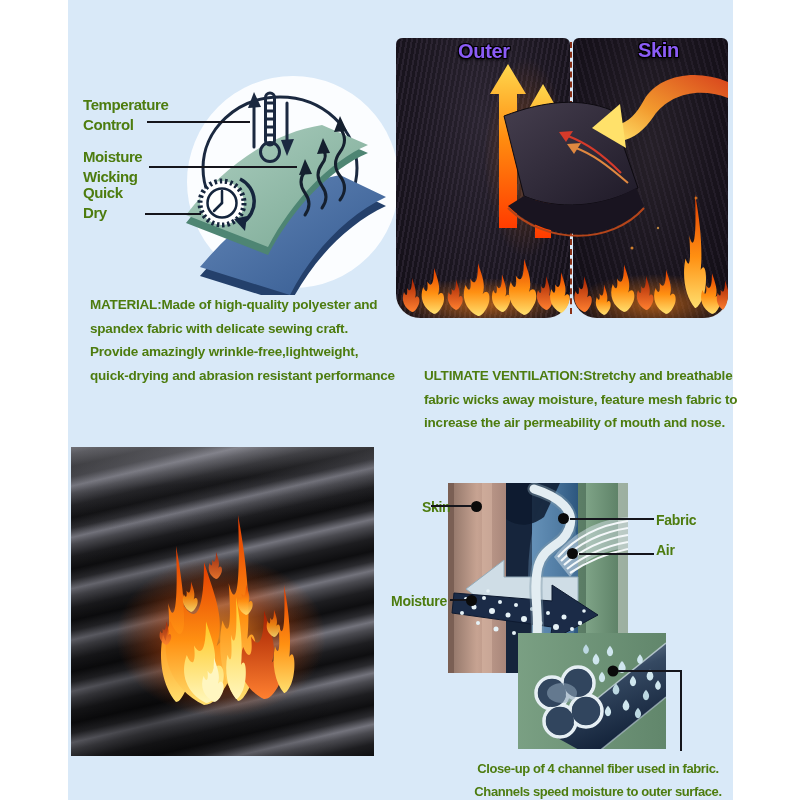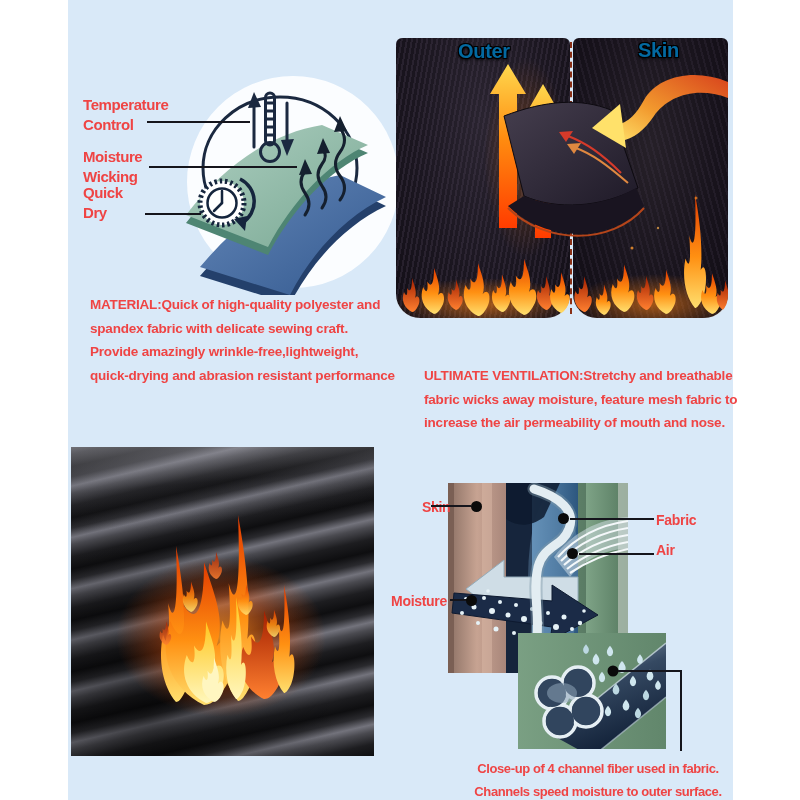--- a/index.html
+++ b/index.html
@@ -1,28 +1,28 @@
 <!DOCTYPE html>
 <html><head>
 <meta charset="utf-8">
 <style>
   html,body{margin:0;padding:0;}
   body{width:800px;height:800px;position:relative;background:#fff;
        font-family:"Liberation Sans", sans-serif;overflow:hidden;}
   .abs{position:absolute;}
   .blue-panel{left:68px;top:0;width:665px;height:800px;background:#d9e9f8;}
   .pre{white-space:pre-line;}
-  .txt{font-weight:700;color:#ef4444;}
+  .txt{font-weight:700;color:#4d7c0f;}
   .feat-label{font-size:15px;line-height:20px;letter-spacing:-0.4px;}
   .para{font-size:13.5px;line-height:23.5px;letter-spacing:-0.2px;}
   .small-label{font-size:14px;letter-spacing:-0.3px;}
   .caption{font-size:13px;line-height:23px;letter-spacing:-0.4px;text-align:center;}
   .line{height:2px;background:#15151c;}
   .dot{width:11px;height:11px;border-radius:50%;background:#0a0a0a;}
-  .panel-label{font-size:20px;font-weight:800;color:#0369a1;letter-spacing:-0.3px;
+  .panel-label{font-size:20px;font-weight:800;color:#8b5cf6;letter-spacing:-0.3px;
     text-shadow:-1px -1px 0 #000,1px -1px 0 #000,-1px 1px 0 #000,1px 1px 0 #000,0 2px 3px #000;}
   .fabric-dark{border-radius:6px 6px 24px 24px;}
   .fabric-left{background:
       repeating-linear-gradient(100deg, rgba(82,70,92,.28) 0 2px, rgba(0,0,0,0) 2px 5px),
       radial-gradient(ellipse at 50% 30%, #2a2430 0%, #1b1620 55%, #120e16 100%);}
   .fabric-right{background:
       repeating-linear-gradient(75deg, rgba(70,60,80,.22) 0 2px, rgba(0,0,0,0) 2px 6px),
       radial-gradient(ellipse at 50% 40%, #262028 0%, #18131c 60%, #100c14 100%);}
   .divider-red{border-left:2px dashed #8a3016;}
   .ridge-photo{background:
@@ -218,21 +218,21 @@
       <path d="M225,135 C205,115 190,105 172,98" fill="none" stroke="#d63a2a" stroke-width="2.2"></path>
       <polygon points="170,104 163,94 177,93" fill="#d63a2a"></polygon>
       <path d="M232,145 C210,126 196,116 180,110" fill="none" stroke="#e08840" stroke-width="2"></path>
       <polygon points="178,116 171,106 185,105" fill="#e08840"></polygon>
     </g>
   </svg>
   <div class="abs panel-label" style="left:62px;top:2px">Outer</div>
   <div class="abs panel-label" style="left:242px;top:1px">Skin</div>
 </div>
 
-<div class="abs txt para pre" style="left:90px;top:293px;width:335px">MATERIAL:Quick of high-quality polyester and
+<div class="abs txt para pre" style="left:90px;top:293px;width:335px">MATERIAL:Made of high-quality polyester and
 spandex fabric with delicate sewing craft.
 Provide amazingly wrinkle-free,lightweight,
 quick-drying and abrasion resistant performance</div>
 
 <div class="abs txt para pre" style="left:424px;top:364px;width:335px">ULTIMATE VENTILATION:Stretchy and breathable
 fabric wicks away moisture, feature mesh fabric to
 increase the air permeability of mouth and nose.</div>
 
 <div class="abs ridge-photo" style="left:71px;top:447px;width:303px;height:309px">
   <svg class="abs" style="left:25px;top:40px" width="250" height="250" viewBox="0 0 250 250" xmlns="http://www.w3.org/2000/svg">

